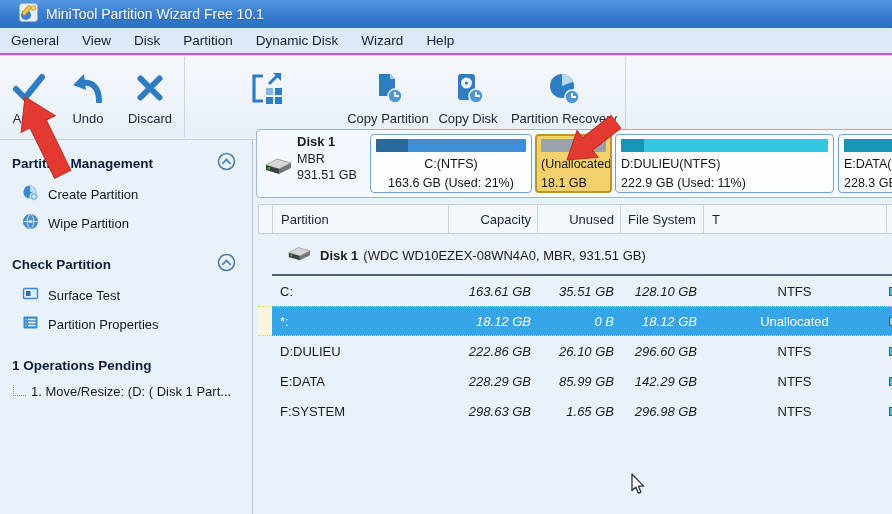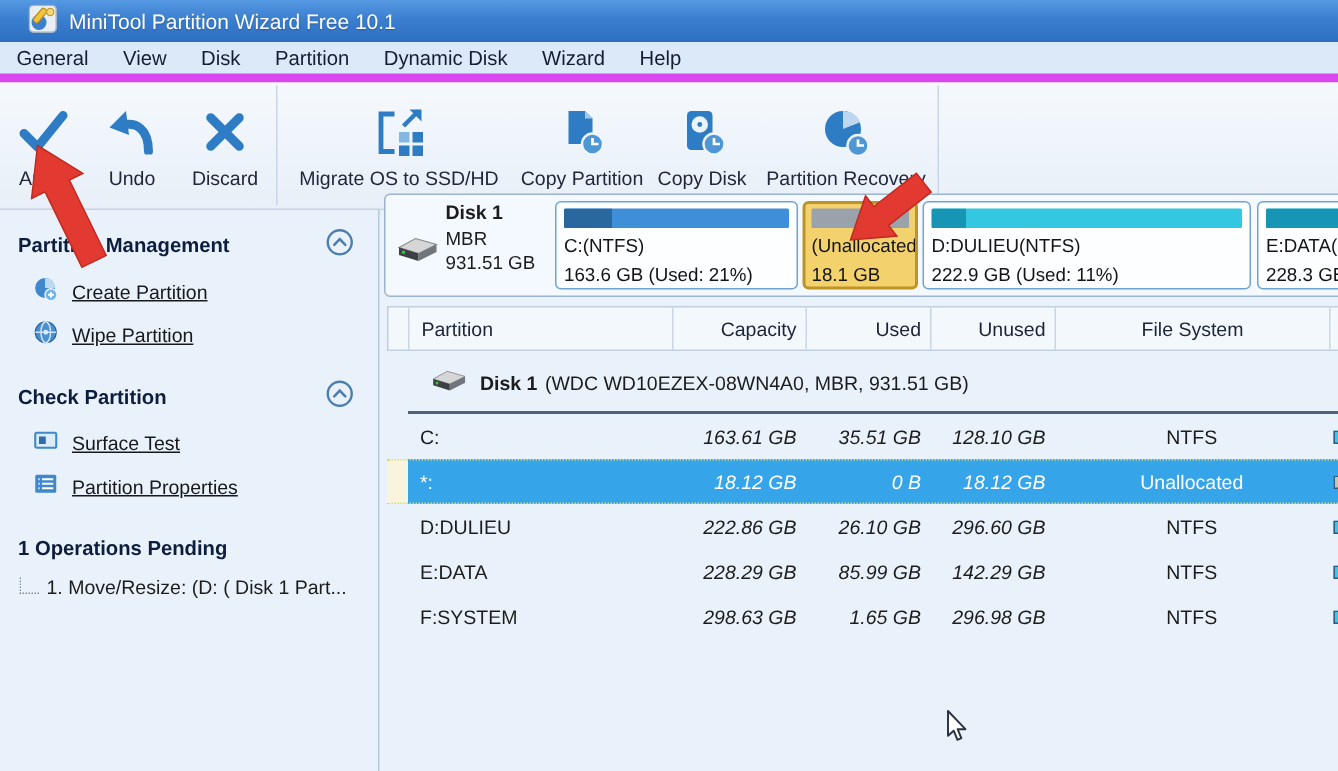--- a/index.html
+++ b/index.html
@@ -13,42 +13,42 @@
   .titlebar {
     position:absolute; left:0; top:0; width:892px; height:28px;
     background:linear-gradient(180deg,#5598e2 0%,#3b7fd0 45%,#2d6fc0 100%);
     display:flex; align-items:center; padding-left:19px;
   }
   .titlebar .title { color:#ffffff; font-size:14px; margin-left:8px; text-shadow:0 1px 1px rgba(0,0,0,.25); }
   
   .menubar {
     position:absolute; left:0; top:28px; width:892px; height:27px;
     background:#dbe9f8; display:flex; align-items:center; padding-left:2px;
-    border-bottom:6px solid #d946ef;
+    border-bottom:2px solid #d946ef;
   }
   .menu-item { padding:4px 9px; margin-right:5px; color:#161e33; font-size:13.5px; cursor:default; }
   
   .toolbar {
     position:absolute; left:0; top:55px; width:892px; height:85px;
     background:linear-gradient(180deg,#f5f9fd 0%,#e8eff8 100%);
     border-bottom:1px solid #c4d2e2; display:flex; align-items:stretch;
   }
   .tbtn { display:flex; flex-direction:column; align-items:center; justify-content:flex-start; padding-top:13px; }
   .tbtn .ticon { height:40px; display:flex; align-items:center; justify-content:center; }
   .tbtn .tlabel { margin-top:3px; font-size:13px; color:#20283a; white-space:nowrap; }
   .tsep { width:1px; background:#c9d6e6; margin:2px 2px 0 2px; height:80px; }
   
   .sidebar {
     position:absolute; left:0; top:140px; width:253px; height:374px;
     background:#e9f2fb; border-right:1px solid #b6c7da; padding-top:12px; overflow:hidden;
   }
   .sec-header { display:flex; align-items:center; padding:0 16px 0 12px; height:22px; }
   .sec-title { font-weight:bold; font-size:13.5px; color:#0d1d3d; flex:1; }
   .side-item { display:flex; align-items:center; height:18px; margin:11px 0 0 22px; }
-  .side-item .silabel { margin-left:9px; color:#16181c; white-space:nowrap;text-decoration:underline; }
+  .side-item .silabel { margin-left:9px; color:#16181c; white-space:nowrap; }
   .sec-gap { height:21px; }
   .op-item { display:flex; align-items:flex-start; margin:8px 0 0 13px; white-space:nowrap; overflow:hidden; }
   .tree-elbow { width:13px; height:11px; border-left:1px dotted #7d8da0; border-bottom:1px dotted #7d8da0; margin:1px 5px 0 0; flex:none; }
   .content { position:absolute; left:253px; top:126px; width:639px; height:374px; }
   
   .diskmap {
     position:absolute; left:3px; top:3px; width:700px; height:69px;
     background:#f3f9fe; border:1px solid #9db4ce; border-radius:4px;
   }
   .dm-info { position:absolute; left:4px; top:2px; width:108px; height:63px; }
@@ -156,21 +156,20 @@
         <svg width="34" height="32" viewBox="0 0 34 32">
           <path d="M14 4 H5 V29 H14" stroke="#2e7cc4" stroke-width="3.2" fill="none"></path>
           <rect x="17" y="16" width="7" height="7" fill="#85b8e0"></rect>
           <rect x="26" y="16" width="7" height="7" fill="#2e7cc4"></rect>
           <rect x="17" y="25" width="7" height="7" fill="#2e7cc4"></rect>
           <rect x="26" y="25" width="7" height="7" fill="#2e7cc4"></rect>
           <path d="M20 12 L30 2" stroke="#2e7cc4" stroke-width="3"></path>
           <polygon points="24,1 32,1 32,9" fill="#2e7cc4"></polygon>
         </svg>
       </div>
-      <div class="tlabel">Migrate OS to SSD/HD</div>
     </div>
     <div class="tbtn" style="width:86px">
       <div class="ticon">
         <svg width="32" height="32" viewBox="0 0 32 32">
           <path d="M7 2 h11 l5 5 v17 h-16 z" fill="#2e7cc4"></path>
           <polygon points="18,2 18,7 23,7" fill="#a6c9e8"></polygon>
           <circle cx="23" cy="24" r="7" fill="#4f97d4" stroke="#eef4fb" stroke-width="1.6"></circle>
           <path d="M23 20 V24 H27" stroke="#ffffff" stroke-width="1.8" fill="none"></path>
         </svg>
       </div>
@@ -285,21 +284,21 @@
             <circle cx="6" cy="12.2" r="1.2" fill="#35c23c"></circle>
           </svg>
         </span>
         <div class="dm-text">
           <div class="dname">Disk 1</div>
           <div>MBR</div>
           <div>931.51 GB</div>
         </div>
       </div>
 
-      <div class="dm-block" style="left:113px; width:162px;">
+      <div class="dm-block" style="left:113px; width:162px;text-align:center;">
         <div class="bar bar-blue">
             <div class="usedseg useg-blue" style="width: 21%;"></div>
           </div>
         <div class="bl1">C:(NTFS)</div>
         <div class="bl2">163.6 GB (Used: 21%)</div>
       </div>
 
       <div class="dm-block dm-sel" style="left:278px; width:77px;">
         <div class="bar bar-gray"></div>
         <div class="bl1">(Unallocated</div>
@@ -321,21 +320,20 @@
         <div class="bl1">E:DATA(N</div>
         <div class="bl2">228.3 GB</div>
       </div>
     </div>
 
     <div class="ptable">
       <div class="thead">
         <div class="hc"></div>
         <div class="hc h-left">Partition</div>
         <div class="hc h-right">Capacity</div>
-        <div class="hc h-right">Used</div>
         <div class="hc h-right">Unused</div>
         <div class="hc h-center">File System</div>
         <div class="hc h-left">T</div>
       </div>
 
       <div class="grouprow">
         <span>
           <svg width="26" height="17" viewBox="0 0 30 20">
             <polygon points="3,9 14,3 28,7 16,13" fill="#d6d6d6" stroke="#8a8a8a" stroke-width="0.7"></polygon>
             <polygon points="3,9 16,13 16,18 3,14" fill="#3c3f44"></polygon>

